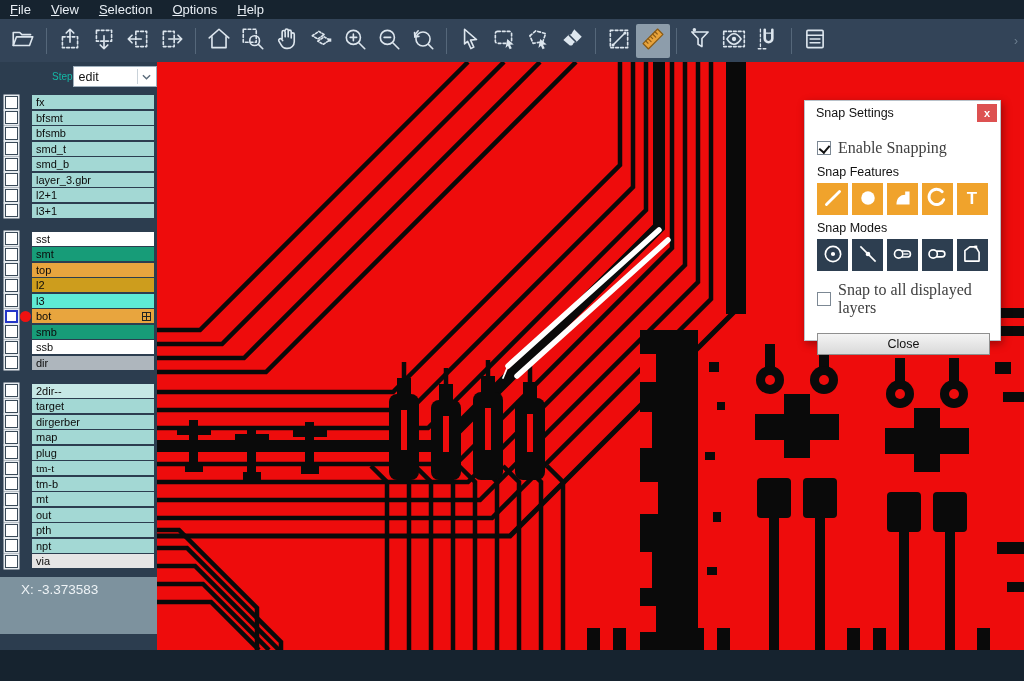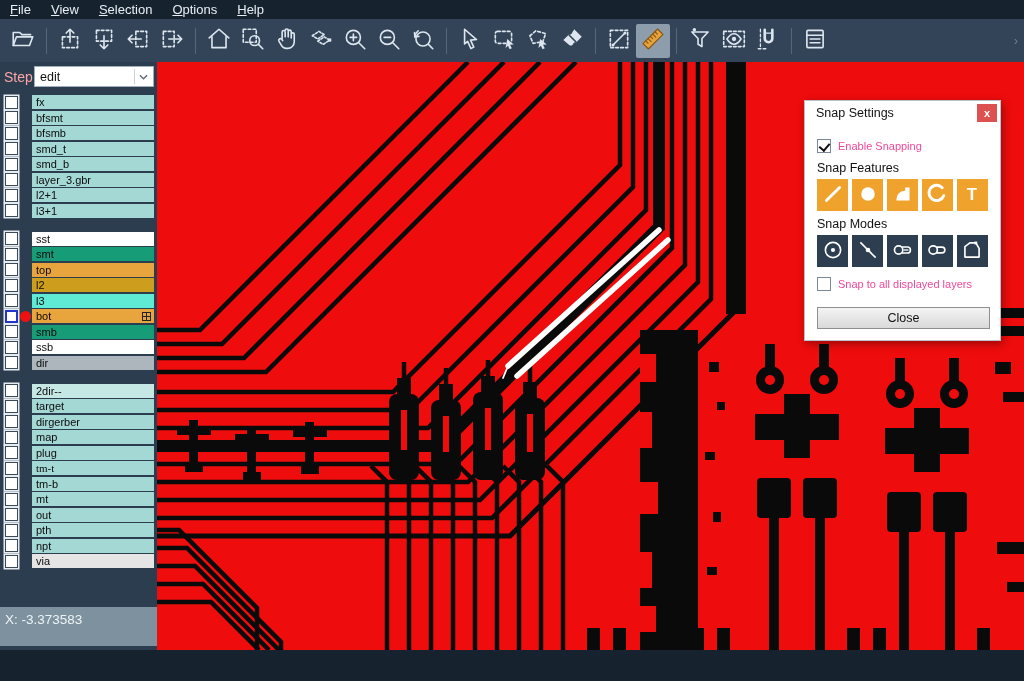--- a/index.html
+++ b/index.html
@@ -25,41 +25,41 @@
     display:flex;align-items:center;padding-left:6px;}
   .tb-btn{width:34px;height:34px;display:flex;align-items:center;justify-content:center;
     background:transparent;border:none;border-radius:2px;flex:0 0 auto;}
   .tb-btn.selected{background:#8d9dab;}
   .tb-sep{width:1px;height:26px;background:#55677a;margin:0 6px;flex:0 0 auto;}
   .tb-overflow{margin-left:auto;margin-right:6px;color:#6d7f90;font-size:12px;}
 
   
   .sidebar{position:absolute;left:0;top:62px;width:157px;height:588px;background:var(--sidebg);}
   .step-row{height:29px;display:flex;align-items:center;padding-left:4px;}
-  .step-label{color:#fca5a5;font-size:14px;width:30px;}
+  .step-label{color:#14b8a6;font-size:10px;width:30px;margin-left:48px;}
   .step-select{width:120px;height:21px;background:#fff;border:1px solid #9fb0bd;display:flex;
     align-items:center;font-size:12.5px;color:#111;padding-left:5px;position:relative;}
   .step-select .chev{position:absolute;right:2px;top:2px;bottom:2px;width:17px;border-left:1px solid #c9d2d9;
     display:flex;align-items:center;justify-content:center;color:#5a6b7a;}
   .layer-groups{margin-top:4px;}
   .layer-group{margin-bottom:14px;}
   .layer-row{display:flex;align-items:center;height:14px;margin-bottom:1.5px;position:relative;}
   .chk{width:13px;height:13px;background:#fff;border:1px solid #3a4a58;box-shadow:0 0 0 1.5px #e7ecf0;
     margin-left:5px;flex:0 0 auto;}
   .chk.sel{border:2px solid #2436c8;}
   .dotcell{width:14px;flex:0 0 auto;display:flex;justify-content:center;}
   .reddot{width:11px;height:11px;border-radius:50%;background:#ee1111;}
   .layer-name{flex:1;height:14px;font-size:11px;color:#0c0c0c;padding-left:4px;line-height:14px;
     margin-right:3px;display:flex;align-items:center;}
   .layer-name .lbl{flex:1;}
   .gridglyph{margin-right:3px;display:flex;}
 
   
-  .coords{position:absolute;left:0;bottom:4px;width:157px;height:39px;background:var(--coordbg);
-    color:#eef3f6;font-size:13.5px;padding:3px 0 0 5px;line-height:19px;}
+  .coords{position:absolute;left:0;bottom:16px;width:157px;height:57px;background:var(--coordbg);
+    color:#eef3f6;font-size:13.5px;padding:3px 0 0 21px;line-height:19px;}
 
   
   .canvas{position:absolute;left:157px;top:62px;width:867px;height:588px;background:var(--red);}
   .canvas svg{display:block;}
 
   
   .statusbar{position:absolute;left:0;top:650px;width:1024px;height:31px;background:var(--statusbg);
     display:flex;align-items:center;font-size:13px;}
   .sb-sep{width:1.5px;height:15px;background:#8295a5;margin:0 0 0 8px;flex:0 0 auto;}
   .units-select{margin-left:9px;width:46px;height:21px;background:#fff;border:1px solid #cfd6dc;
@@ -76,21 +76,21 @@
   .dialog{position:absolute;left:804px;top:100px;width:197px;height:241px;background:#fff;
     border:1px solid #b9c2ca;box-shadow:2px 3px 8px rgba(0,0,0,.35);}
   .dlg-title{height:24px;display:flex;align-items:center;padding-left:11px;font-size:12.5px;color:#111;}
   .dlg-close{position:absolute;right:3px;top:3px;width:20px;height:18px;background:#dd5151;color:#fff;
     font-size:11px;font-weight:bold;display:flex;align-items:center;justify-content:center;border:none;}
   .dlg-body{padding:8px 12px 0 12px;}
   .dlg-check{display:flex;align-items:center;margin:6px 0 8px 0;}
   .box{width:14px;height:14px;background:#fff;border:1px solid #7c8894;margin-right:7px;position:relative;flex:0 0 auto;}
   .box.checked:after{content:"";position:absolute;left:3px;top:1px;width:5px;height:8px;
     border-right:2px solid #111;border-bottom:2px solid #111;transform:rotate(40deg);}
-  .dlg-check span{font-size:11px;color:#ec4899;}
+  .dlg-check span{font-size:16px;color:#404040;font-family:Liberation Serif, serif;}
   .dlg-section{font-size:12.5px;color:#111;margin:6px 0 4px 0;}
   .btnrow{display:flex;gap:3.5px;}
   .snapbtn{width:32px;height:32px;border:none;display:flex;align-items:center;justify-content:center;}
   .snapbtn.feat{background:var(--amber);}
   .snapbtn.mode{background:var(--navy-btn);}
   .dlg-close-btn{margin:8px 12px 0 12px;width:173px;height:22px;background:linear-gradient(#f4f4f4,#d9d9d9);
     border:1px solid #8f8f8f;font-size:12.5px;color:#111;font-family:"Liberation Sans",sans-serif;}
 </style>
 </head>
 <body>

